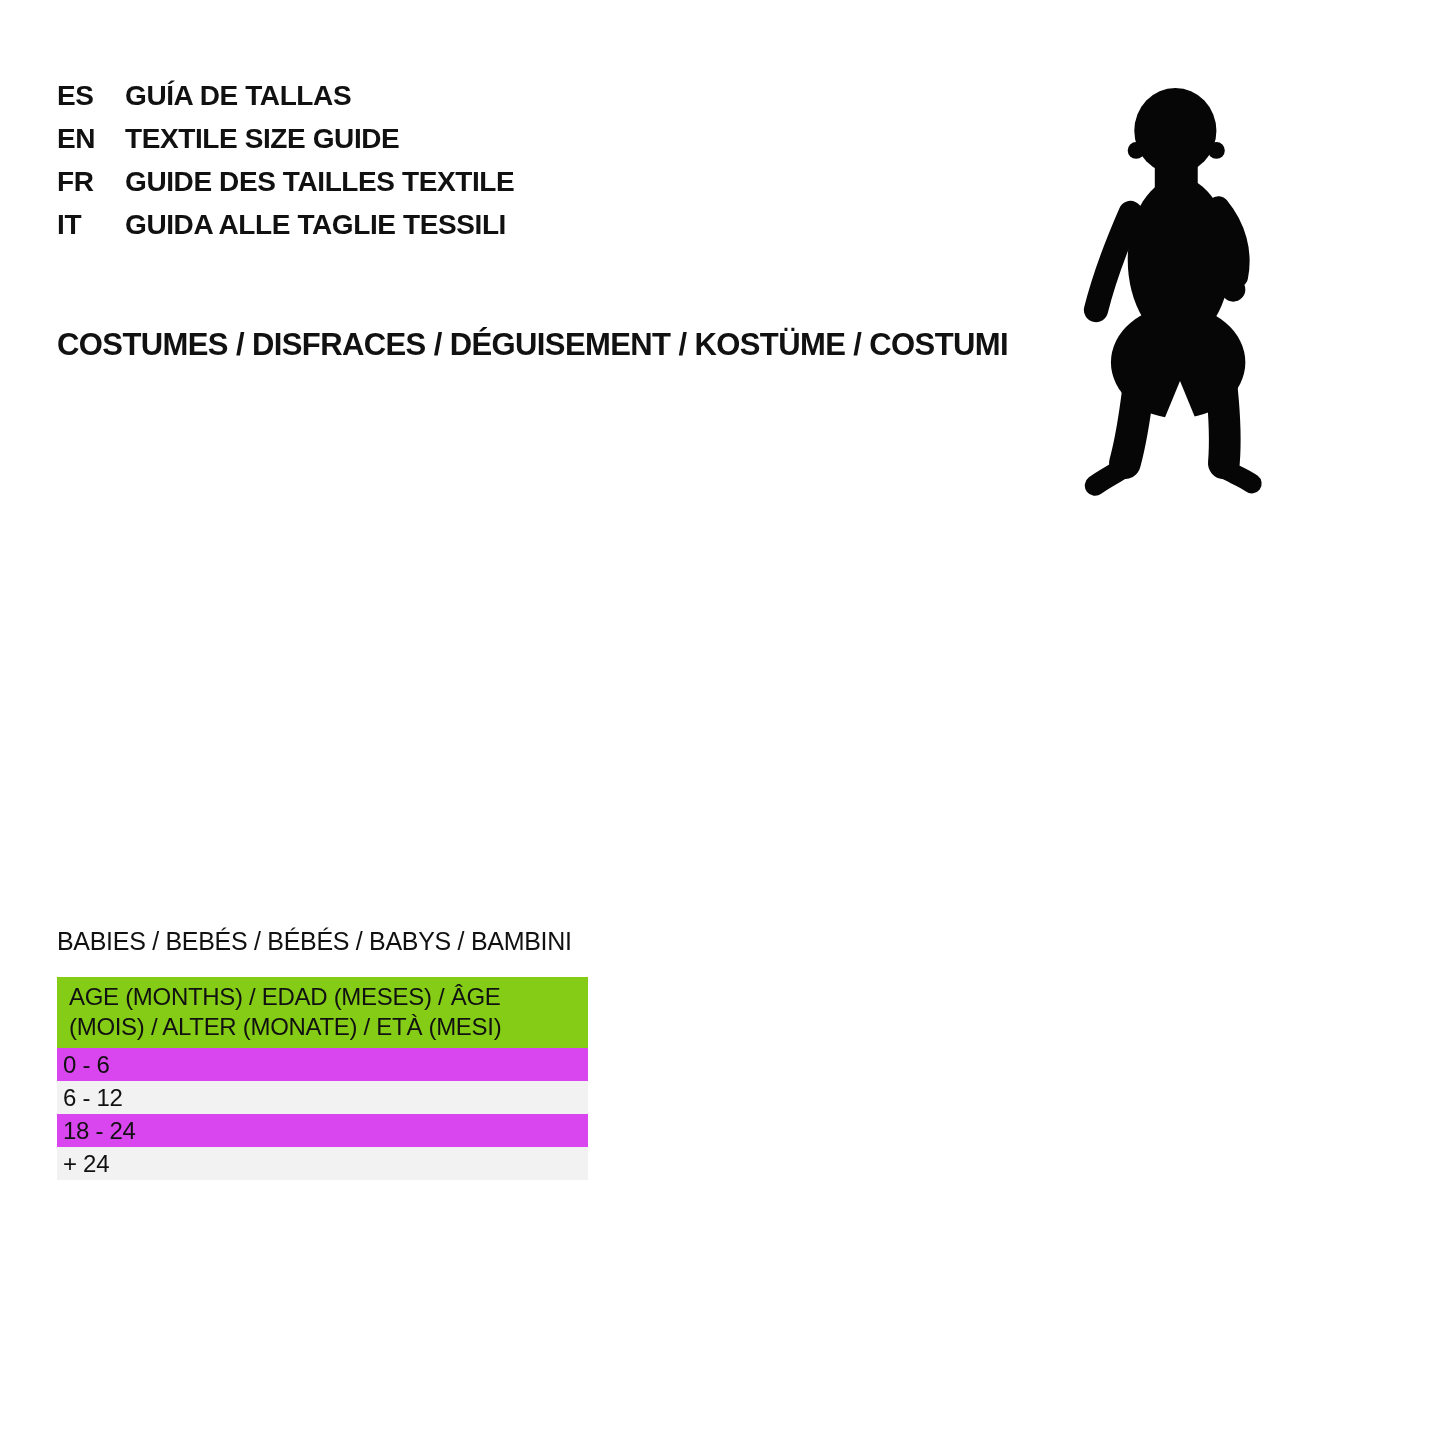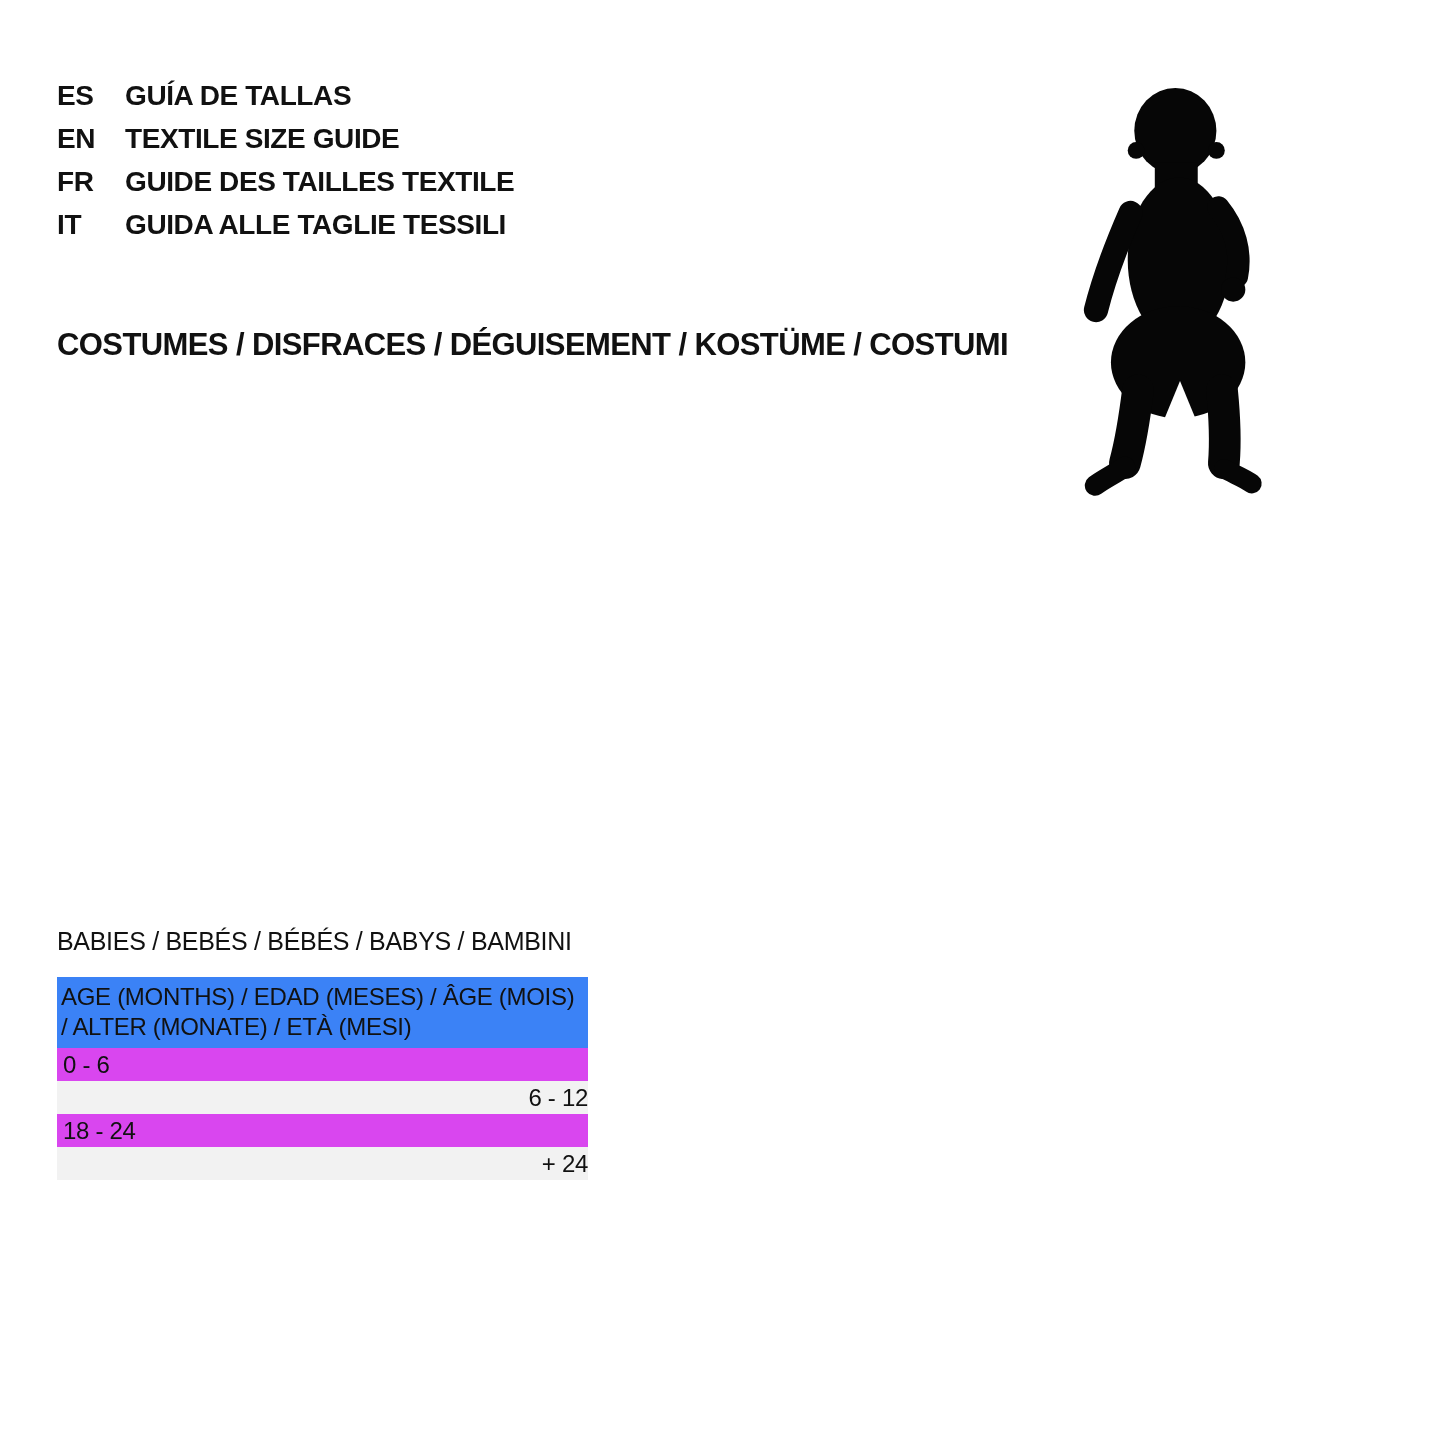--- a/index.html
+++ b/index.html
@@ -66,35 +66,35 @@
   .sizes h2 {
     margin: 0 0 21px 0;
     font-size: 25px;
     line-height: 30px;
     font-weight: 400;
     letter-spacing: -0.3px;
     white-space: nowrap;
   }
   .size-table { width: 531px; }
   .thead {
-    background: #3b82f6;
+    background: #84cc16;
     font-size: 24px;
     line-height: 30px;
-    padding: 5px 8px 6px 4px;
+    padding: 5px 8px 6px 12px;
     letter-spacing: -0.3px;
   }
   .trow {
     height: 33px;
     line-height: 33px;
     font-size: 24px;
     padding-left: 6px;
     background: #d946ef;
     letter-spacing: -0.3px;
   }
-  .trow.alt { background: #f2f2f2; text-align: right; }
+  .trow.alt { background: #f2f2f2; }
 </style>
 </head>
 <body>
 
 <main class="sheet">
 
   <section class="lang-list">
     <div class="lang-row">
       <span class="lang-code">ES</span>
       <span class="lang-label">GUÍA DE TALLAS</span>

